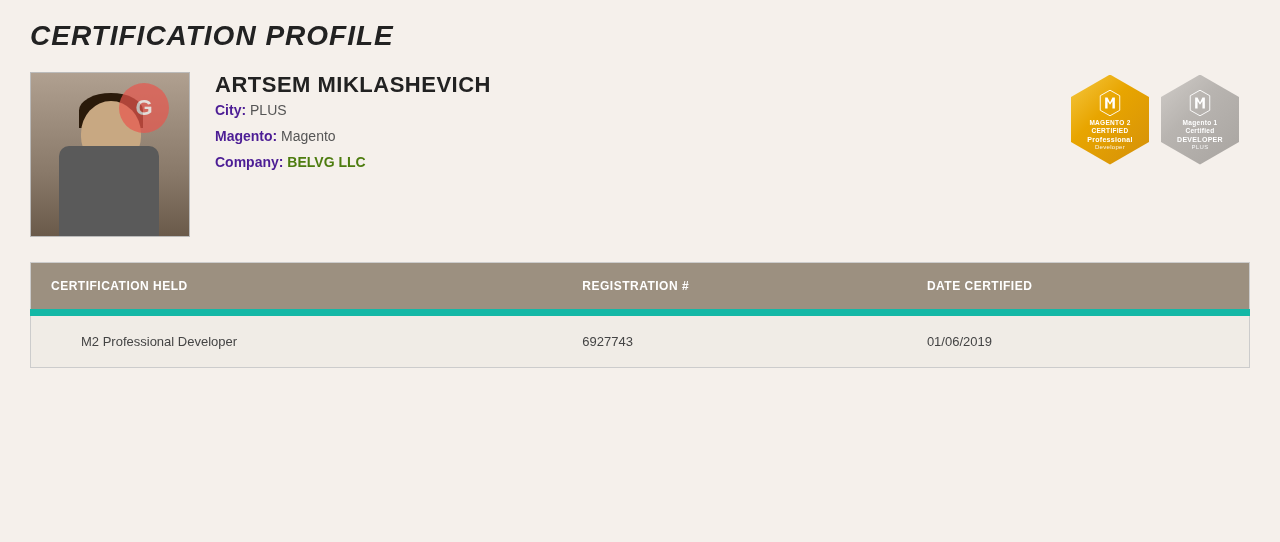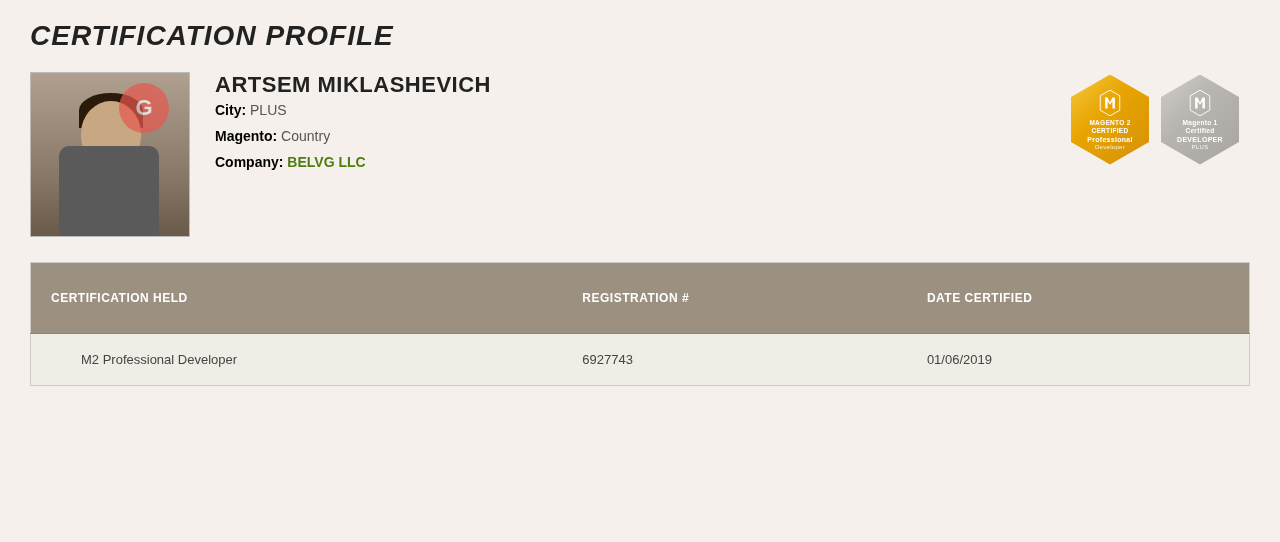--- a/index.html
+++ b/index.html
@@ -123,21 +123,21 @@
 
     .info-row {
       font-size: 14px;
       color: #555;
       margin-bottom: 5px;
       line-height: 1.5;
     }
 
     .info-row .label {
       font-weight: bold;
-      color: #000000;
+      color: #4c1d95;
     }
 
     .info-row .company-link {
       color: #4d7c0f;
       font-weight: bold;
       text-decoration: none;
     }
 
     .badges-section {
       display: flex;
@@ -235,31 +235,31 @@
       width: 100%;
       border-collapse: collapse;
       border: 1px solid #ccc;
     }
 
     .cert-table thead tr {
       background-color: #9c9080;
     }
 
     .cert-table thead th {
-      padding: 28px 20px;
+      padding: 16px 20px;
       text-align: left;
       font-size: 12px;
       font-weight: bold;
       color: #fff;
       letter-spacing: 0.5px;
       text-transform: uppercase;
     }
 
     .cert-table tbody tr {
-      border-top: 1px solid #14b8a6;
+      border-top: 7px solid #14b8a6;
     }
 
     .cert-table tbody tr:nth-child(odd) {
       background-color: #f0ece6;
     }
 
     .cert-table tbody tr:nth-child(even) {
       background-color: #faf8f5;
     }
 
@@ -294,21 +294,21 @@
 
     <div class="profile-info">
       <div class="person-name">ARTSEM MIKLASHEVICH</div>
 
       <div class="info-row">
         <span class="label">City:</span>
         <span>PLUS</span>
       </div>
       <div class="info-row">
         <span class="label">Magento:</span>
-        <span>Country</span>
+        <span>Magento</span>
       </div>
       <div class="info-row">
         <span class="label">Company:</span>
         <a class="company-link" href="#">BELVG LLC</a>
       </div>
     </div>
 
     <div class="badges-section">
 
       <div class="badge-m2">

